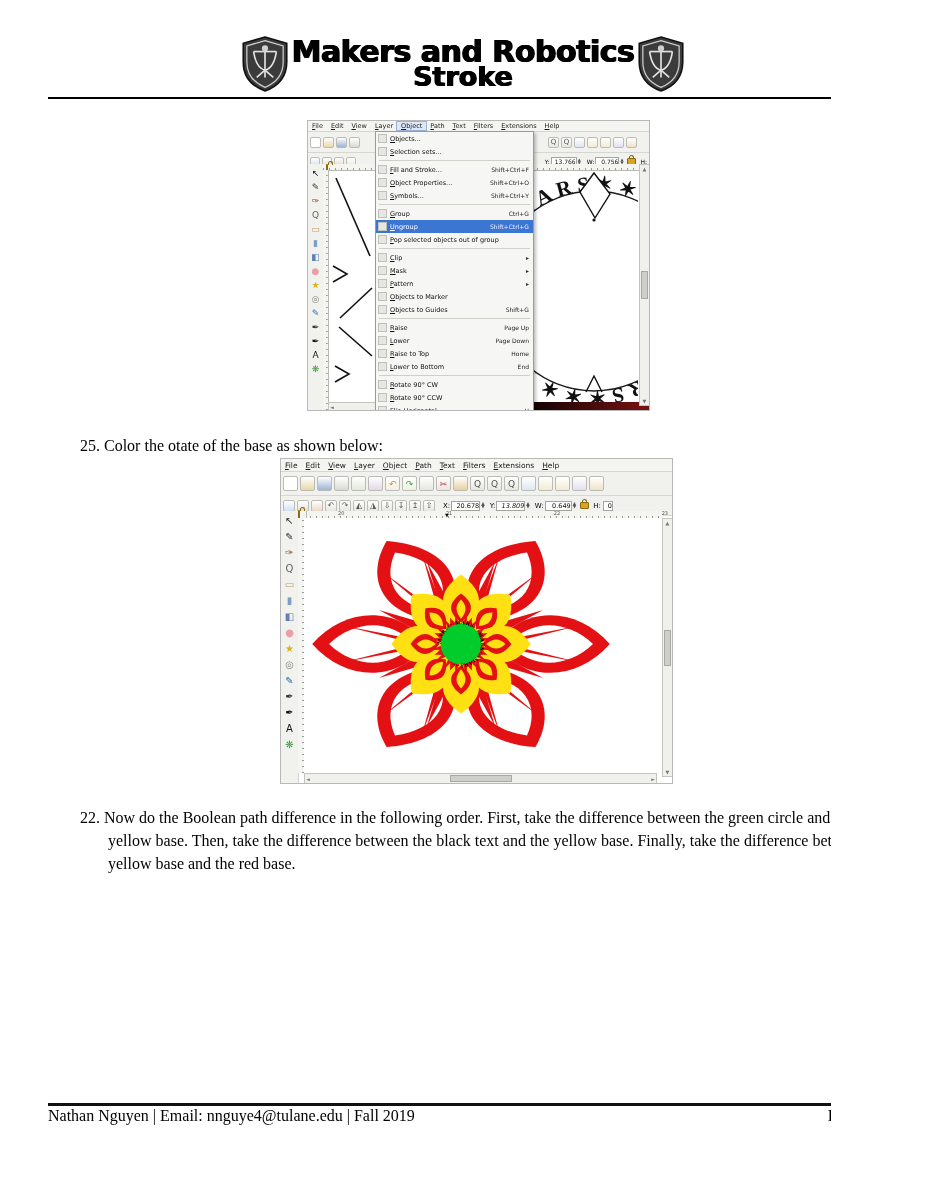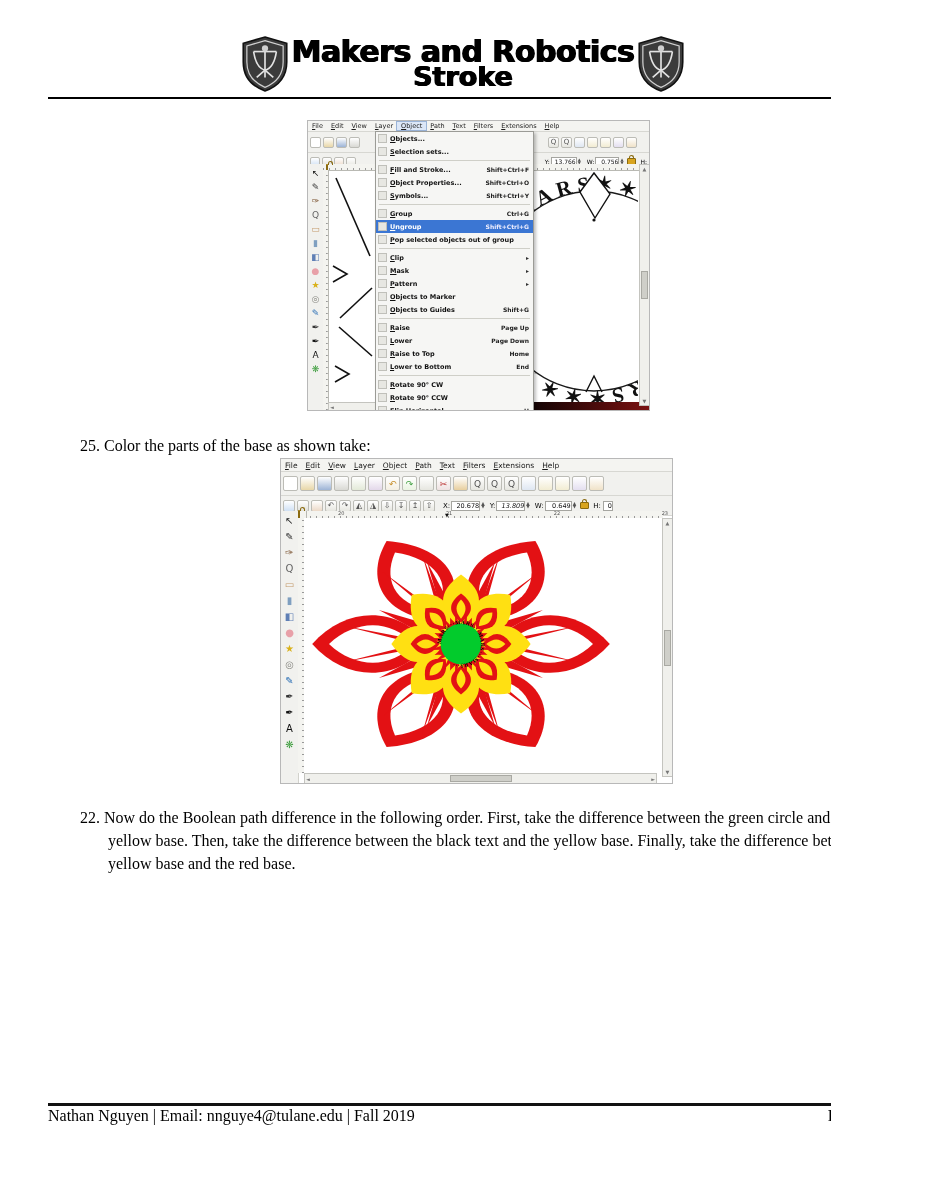--- a/index.html
+++ b/index.html
@@ -30,21 +30,21 @@
   .lock:before{content:"";position:absolute;left:1px;top:-4px;width:3px;height:3px;border:1px solid #8a6a10;border-bottom:none;border-radius:3px 3px 0 0;}
   .toolcol{position:absolute;display:flex;flex-direction:column;align-items:center;background:#f1f1ee;border-right:1px solid #d2d2cc;}
   .ruler{background:#f4f4f0;background-image:repeating-linear-gradient(90deg,#999 0 1px,transparent 1px 6px);background-size:100% 35%;background-position:0 100%;background-repeat:no-repeat;border-bottom:1px solid #b9b9b3;position:absolute;}
   .vruler{background:#f4f4f0;background-image:repeating-linear-gradient(0deg,#999 0 1px,transparent 1px 6px);background-size:35% 100%;background-position:100% 0;background-repeat:no-repeat;border-right:1px solid #b9b9b3;position:absolute;}
   .scroll-h{position:absolute;background:#f0f0ec;border:1px solid #c4c4bf;display:flex;align-items:center;justify-content:space-between;color:#777;}
   .scroll-v{position:absolute;background:#f0f0ec;border:1px solid #c4c4bf;display:flex;flex-direction:column;align-items:center;justify-content:space-between;color:#777;}
   .thumb{background:#cfcfc9;border:1px solid #a9a9a3;}
 
   
   .omenu{position:absolute;background:#f6f6f4;border:1px solid #9b9b96;box-shadow:2px 2px 3px rgba(0,0,0,.25);
-         overflow:hidden;z-index:9;font-size:6.5px;color:#111;font-weight:bold;}
+         overflow:hidden;z-index:9;font-size:6.5px;color:#111;}
   .mrow{display:flex;align-items:center;padding:2px 4px 2px 2px;white-space:nowrap;}
   .mrow .mi{width:7px;height:7px;border:1px solid #c0c0ba;background:#e7e7e2;margin-right:3px;flex:0 0 auto;}
   .mrow .ml{flex:1 1 auto;}
   .mrow .ms{margin-left:8px;color:#222;font-size:6px;}
   .mrow .sub{margin-left:8px;color:#333;font-size:6px;}
   .mrow.hl{background:#3b76d3;color:#fff;}
   .mrow.hl .ms{color:#eef;}
   .msep{height:1px;background:#cfcfc8;margin:2px 3px;}
 
   .step{position:absolute;font-size:16px;line-height:1.44;}
@@ -308,21 +308,21 @@
           <span class="ml"><u>R</u>otate 90° CCW</span>
         </div>
         <div class="mrow">
           <span class="mi"></span>
           <span class="ml"><u>F</u>lip Horizontal</span>
           <span class="ms">H</span>
         </div>
       </div>
   </div>
 
-  <p class="step" style="left:80px;top:418px;width:800px;"><span>25.</span> <span>Color the parts of the base as shown take:</span></p>
+  <p class="step" style="left:80px;top:418px;width:800px;"><span>25.</span> <span>Color the otate of the base as shown below:</span></p>
 
   <div class="shot" style="left:280px;top:458px;width:391px;height:324px;">
     <div class="mbar" id="mb2" style="height:12px;font-size:7.5px;">
         <span><u>F</u>ile</span>
         <span><u>E</u>dit</span>
         <span><u>V</u>iew</span>
         <span><u>L</u>ayer</span>
         <span><u>O</u>bject</span>
         <span><u>P</u>ath</span>
         <span><u>T</u>ext</span>

